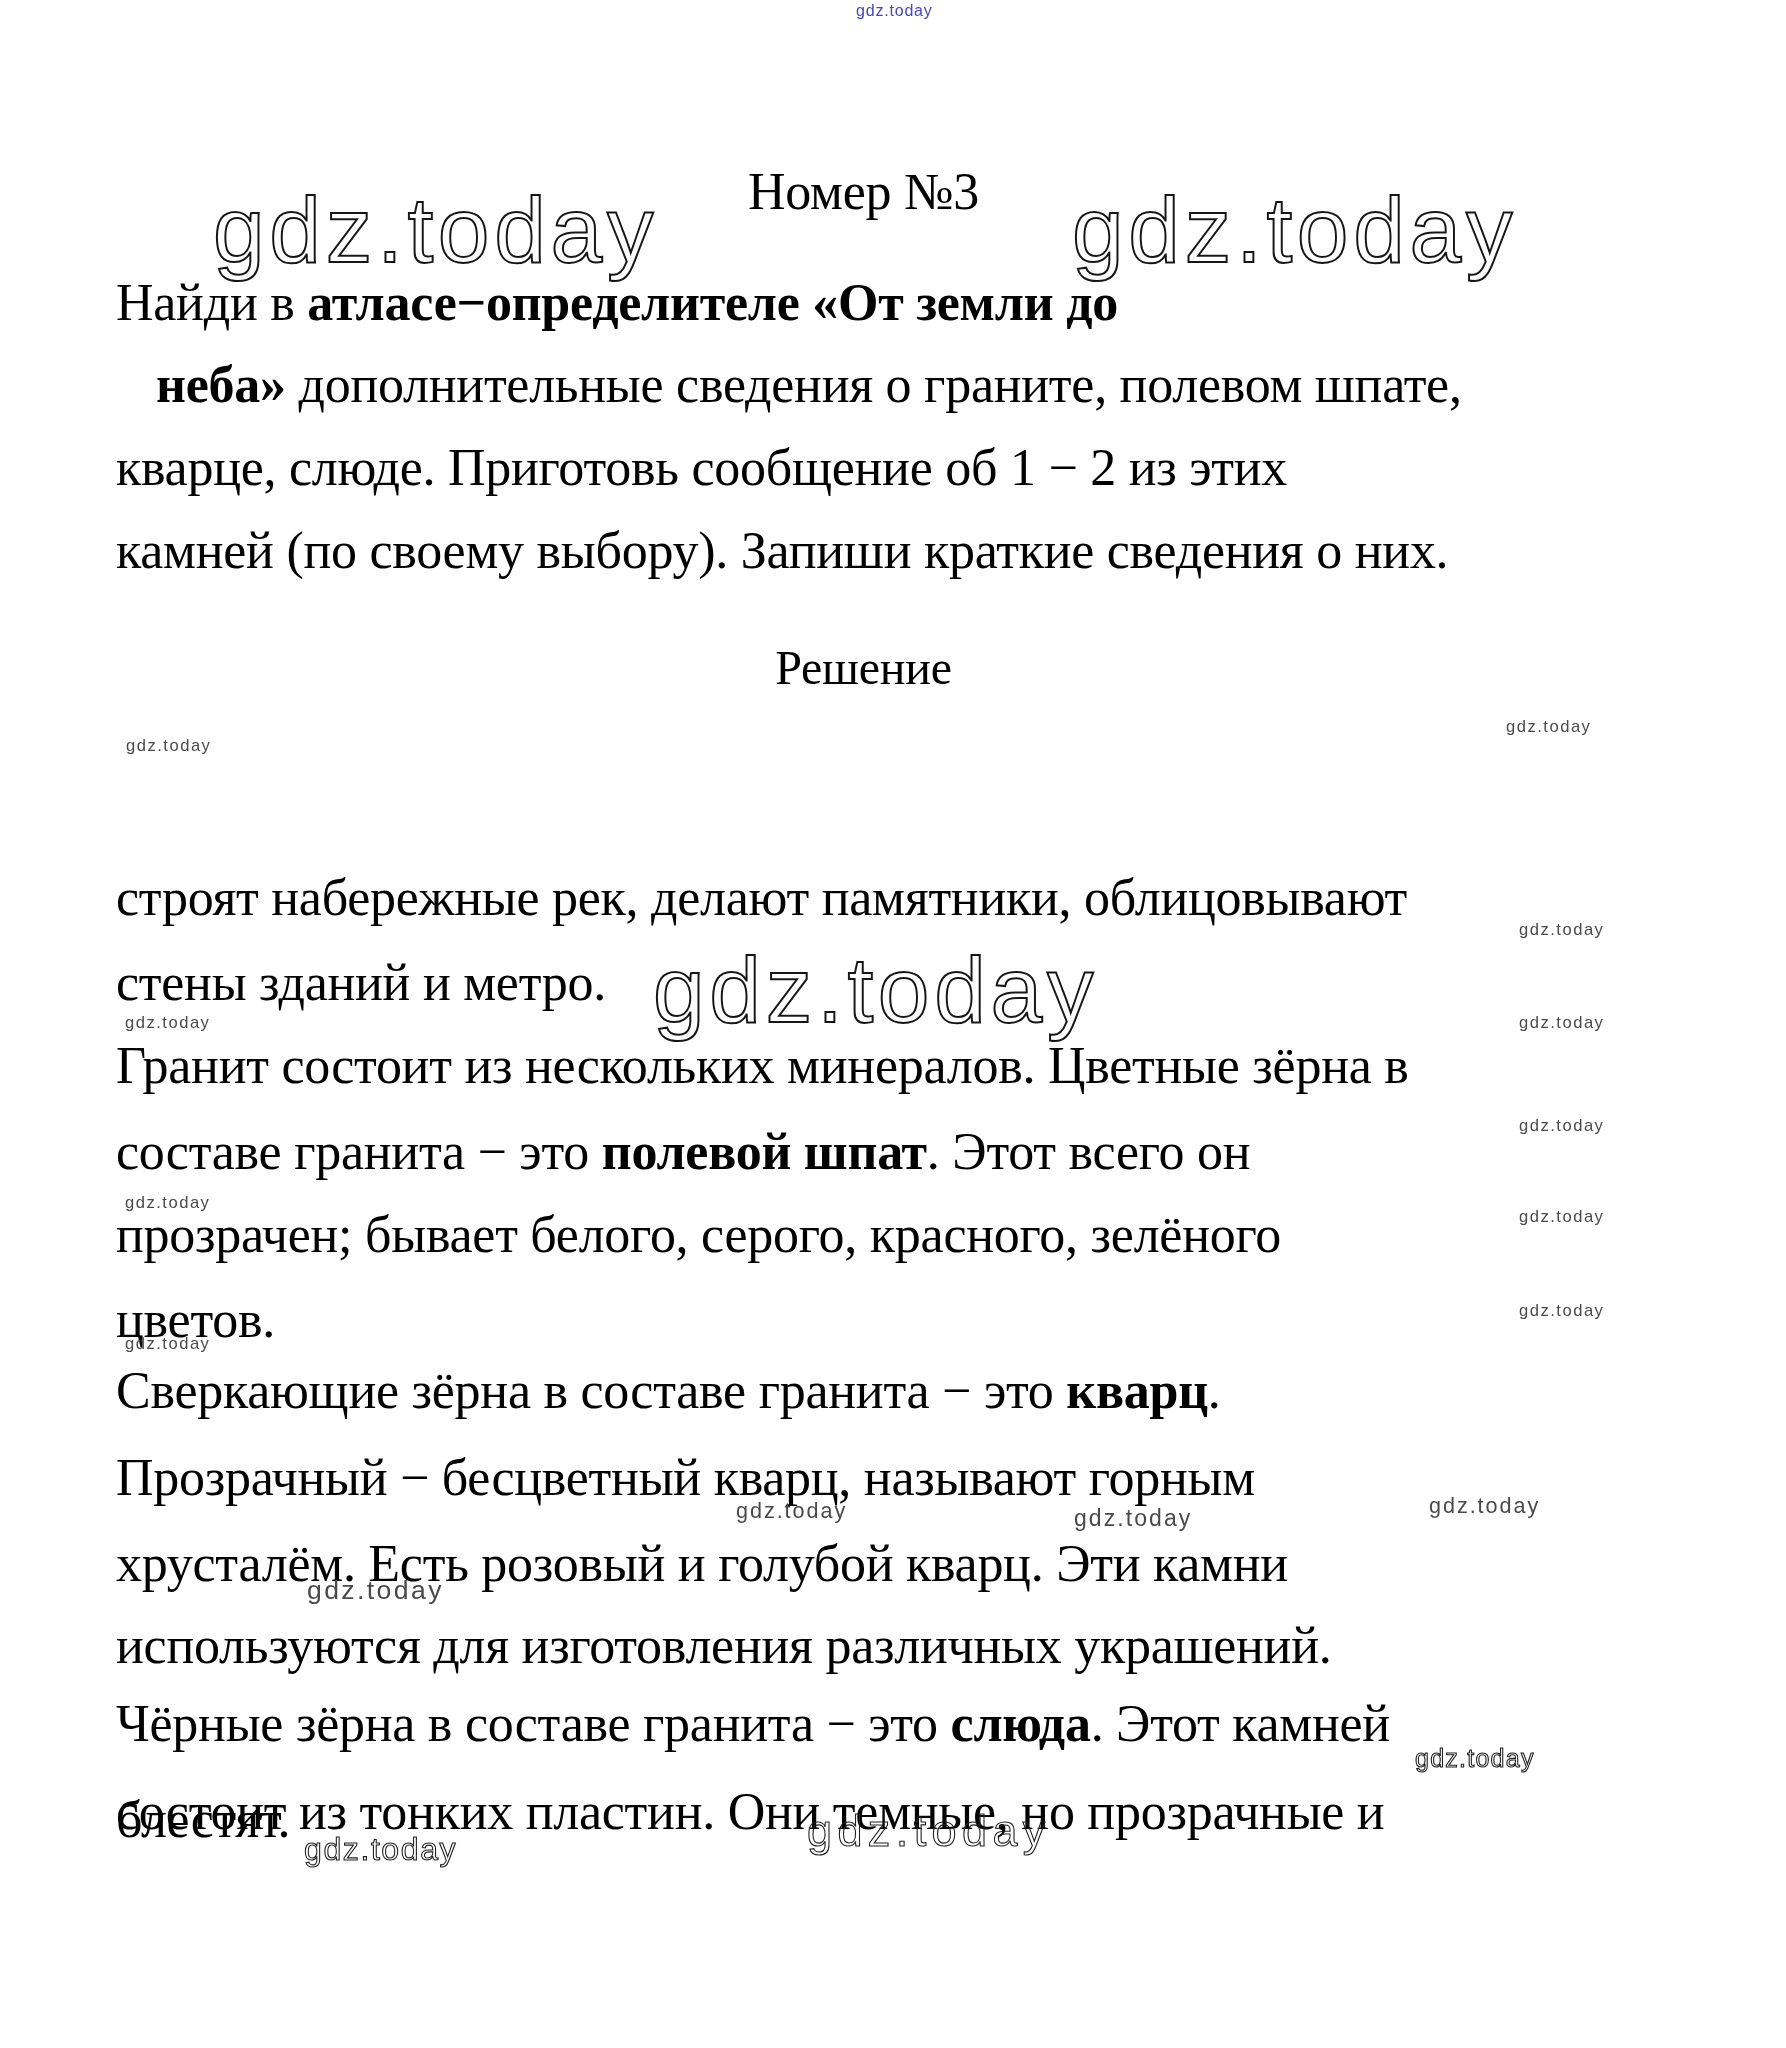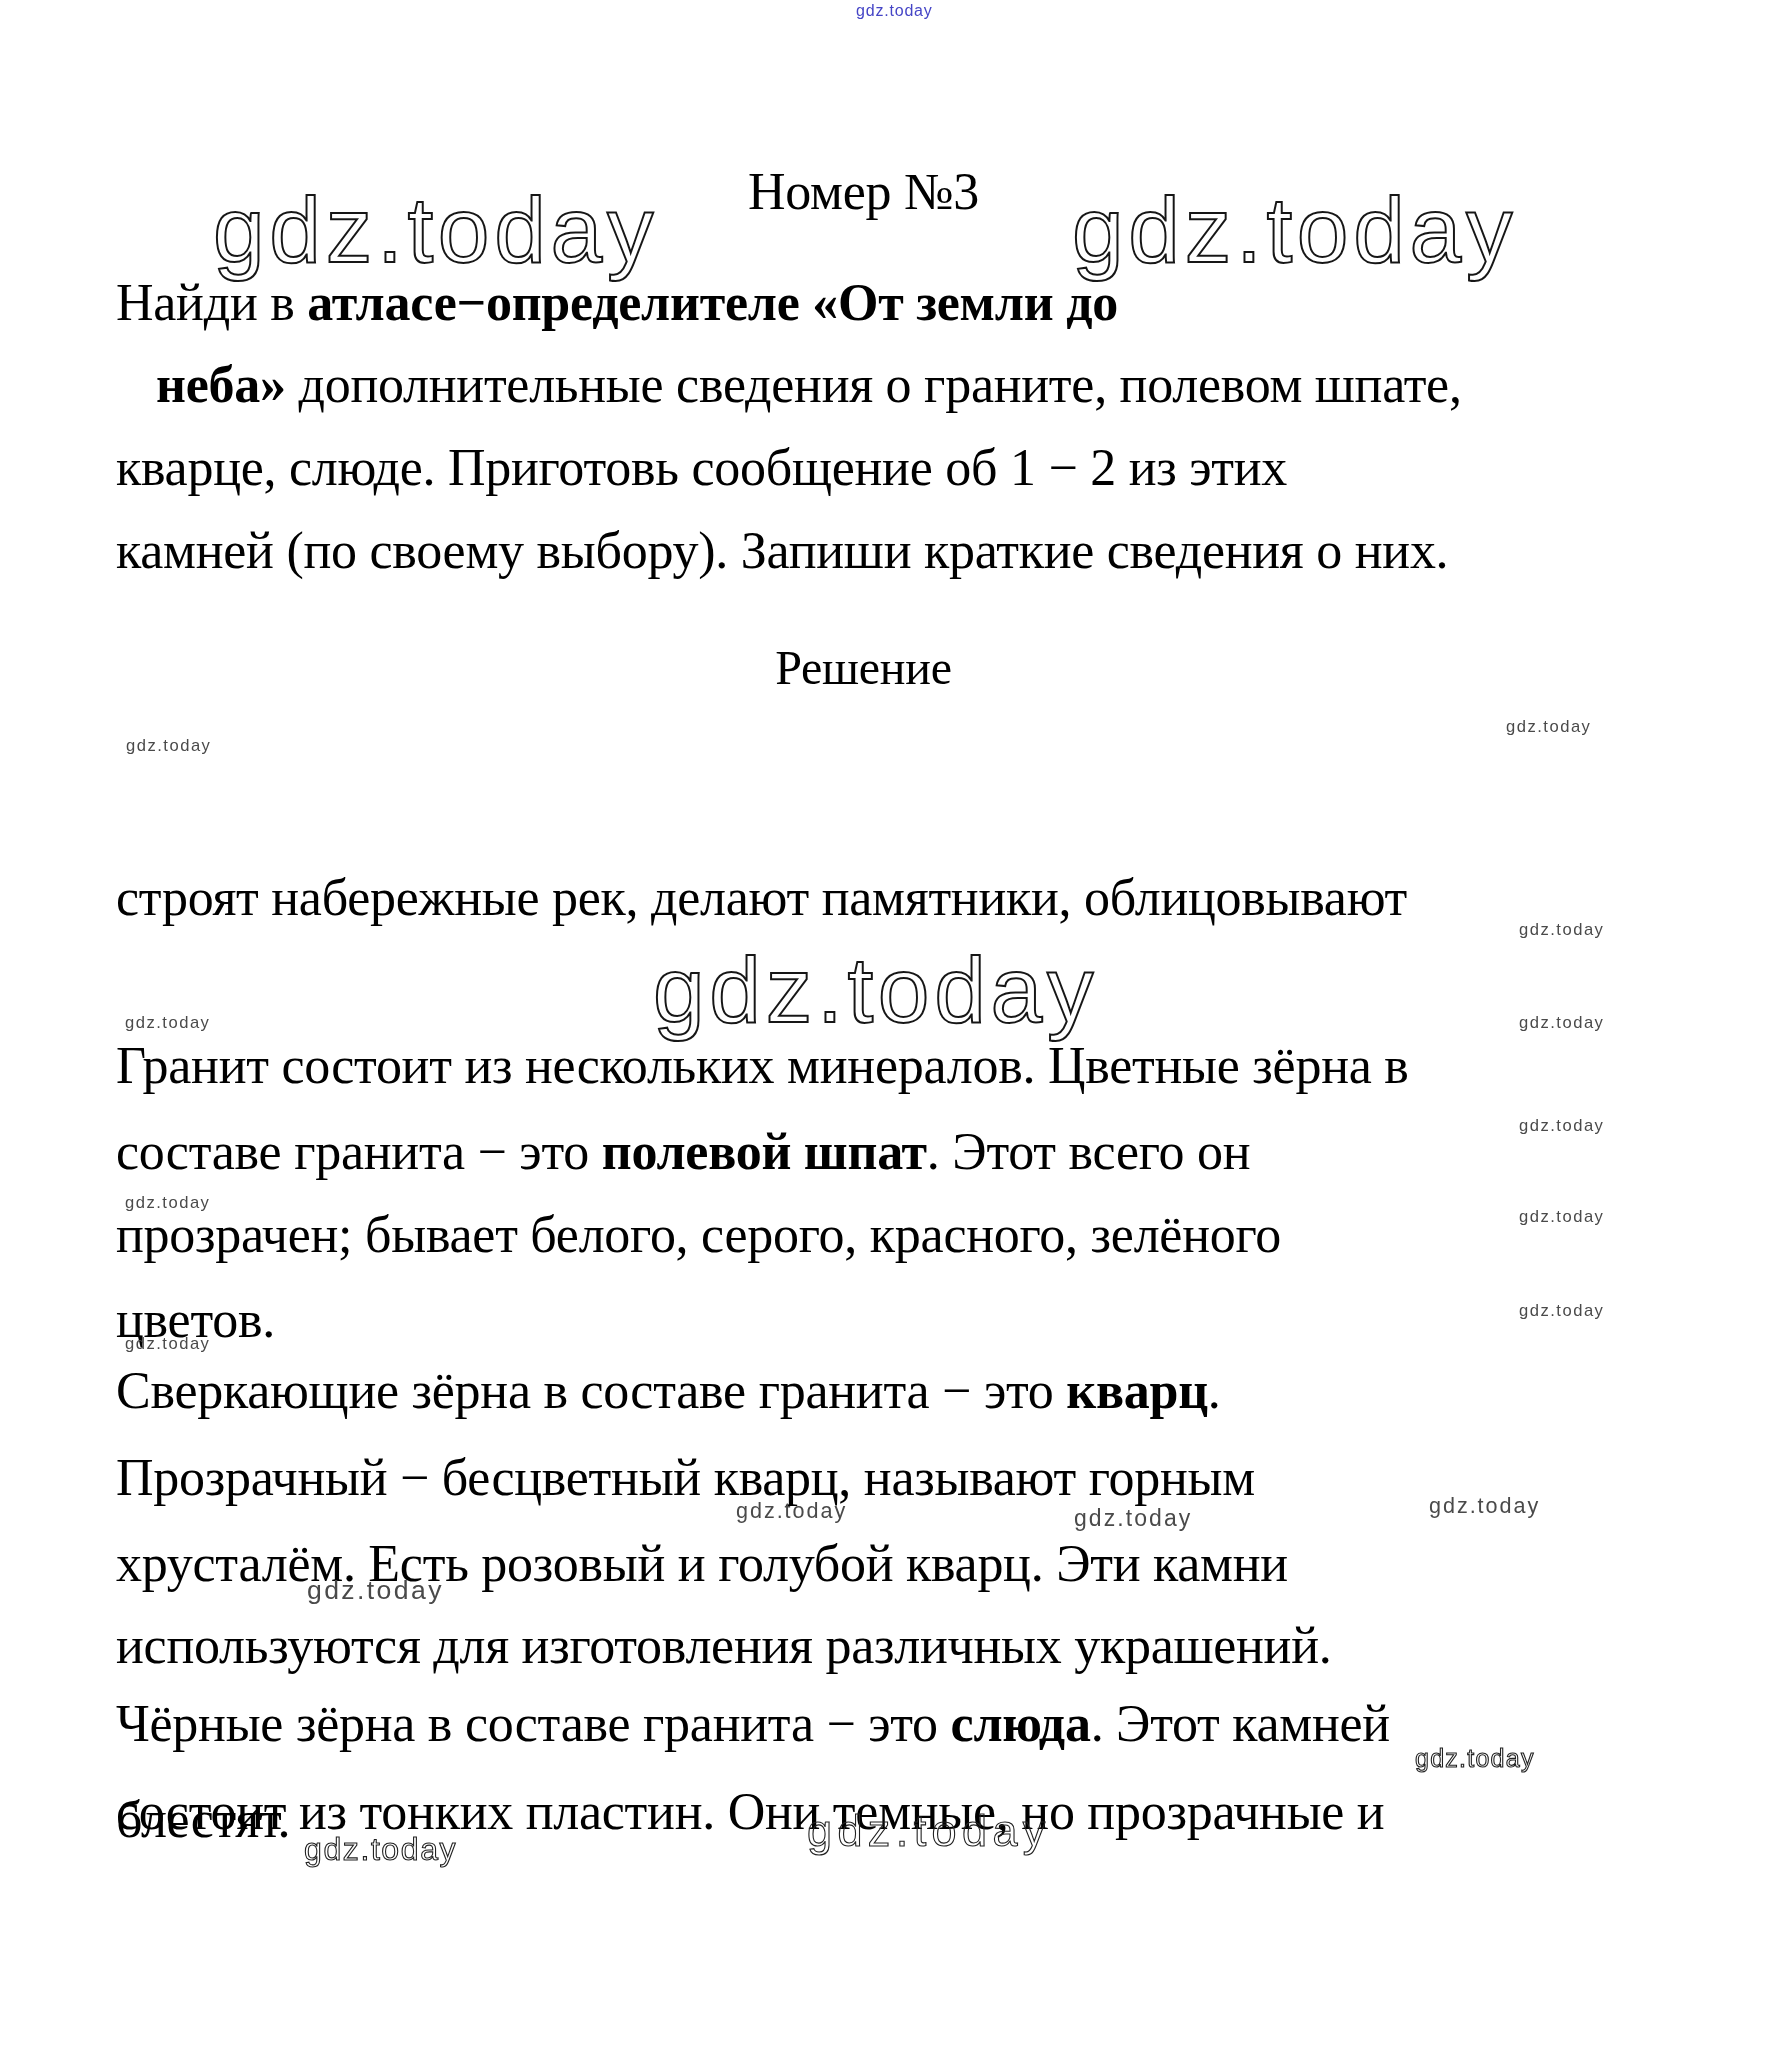--- a/index.html
+++ b/index.html
@@ -65,20 +65,21 @@
   <div class="line" style="top:356px;margin-left:40px;"><span class="b">неба»</span><span> дополнительные сведения о граните, полевом шпате,</span></div>
   <div class="line" style="top:439px;">кварце, слюде. Приготовь сообщение об 1 − 2 из этих</div>
   <div class="line" style="top:522px;">камней (по своему выбору). Запиши краткие сведения о них.</div>
 
   <div class="line centered heading-text" style="top:641px;">Решение</div>
 
   <div class="wm wm-small" style="left:1506px; top:719px;">gdz.today</div>
   <div class="wm wm-small" style="left:126px;  top:738px;">gdz.today</div>
 
   <div class="line" style="top:869px;">строят набережные рек, делают памятники, облицовывают</div>
+  <div class="line" style="top:954px;">стены зданий и метро.</div>
 
   <div class="wm wm-small" style="left:1519px; top:922px;">gdz.today</div>
 
   <div class="wm wm-big" style="left:653px; top:944px;">gdz.today</div>
 
   <div class="wm wm-small" style="left:125px;  top:1015px;">gdz.today</div>
   <div class="wm wm-small" style="left:1519px; top:1015px;">gdz.today</div>
 
   <div class="line" style="top:1037px;">Гранит состоит из нескольких минералов. Цветные зёрна в</div>
   <div class="line" style="top:1123px;"><span>составе гранита − это </span><span class="b">полевой шпат</span><span>. Этот всего он</span></div>

